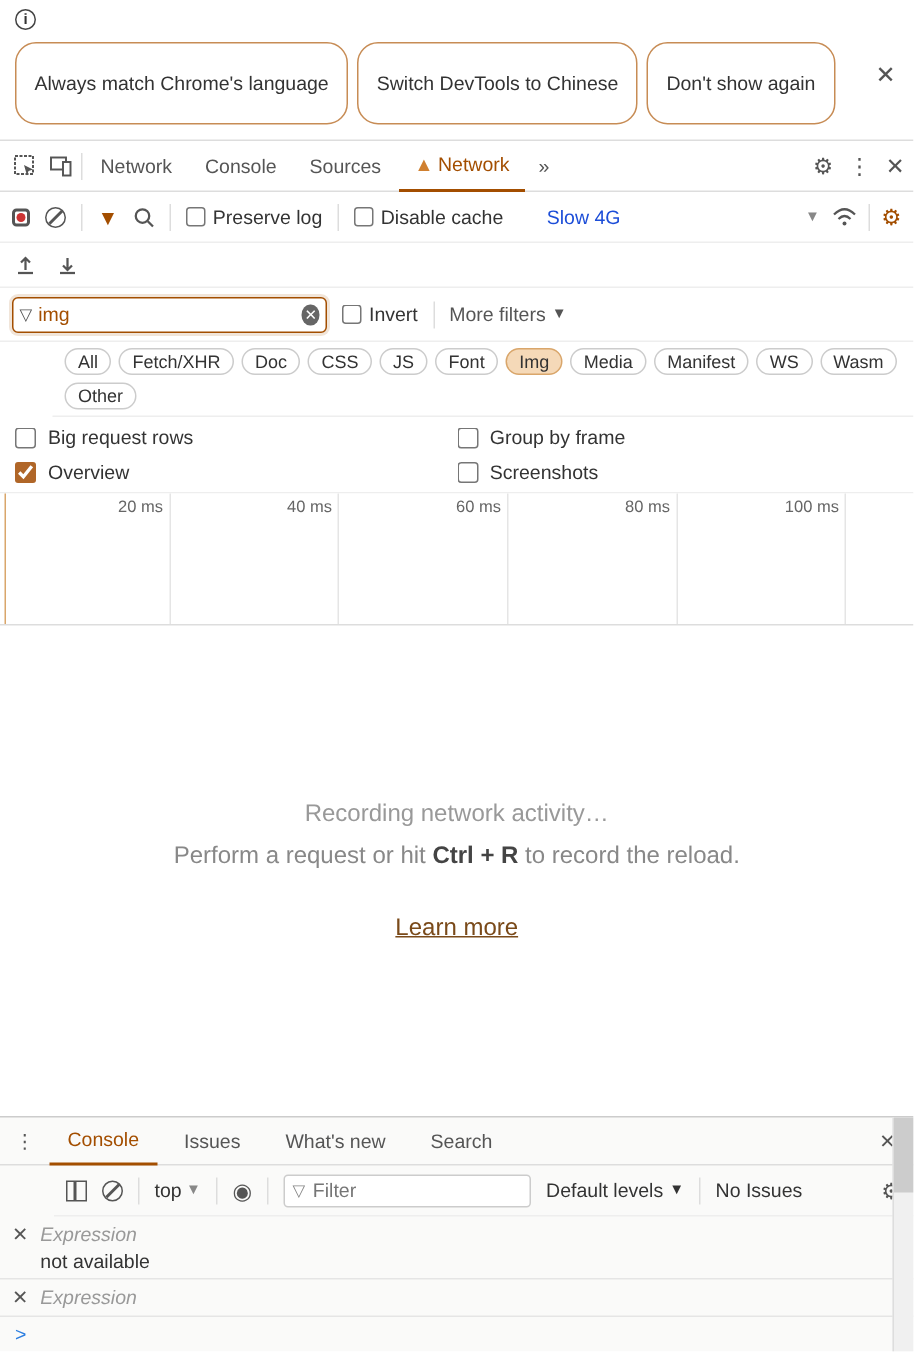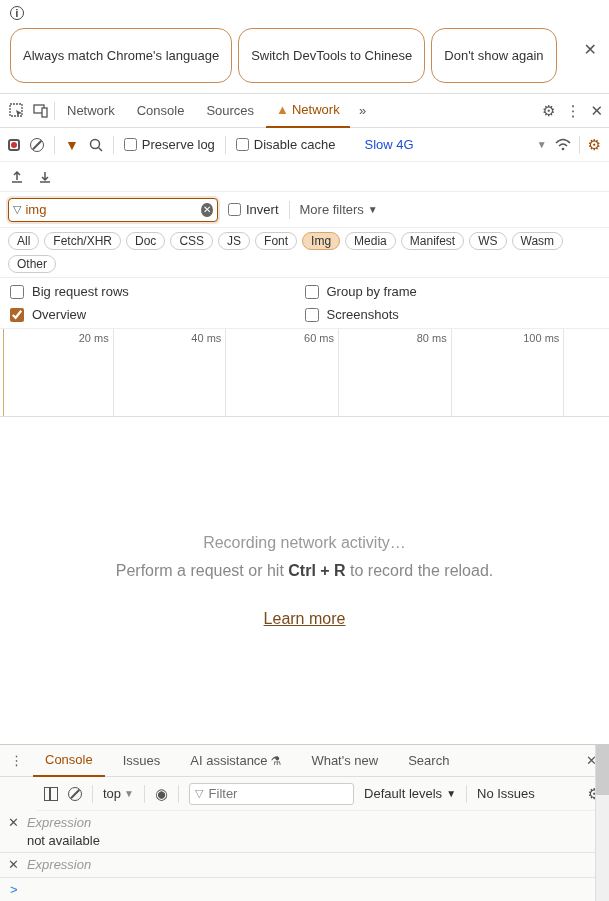--- a/index.html
+++ b/index.html
@@ -44,21 +44,21 @@
 
 
 .filter-row { display:flex; align-items:center; gap:10px; height:36px; padding:0 8px; border-bottom:1px solid #eee;}
 .filter-box { display:flex; align-items:center; width:210px; height:24px; border:1.5px solid #a34e00; border-radius:4px; padding:0 4px; background:#fff; box-shadow:0 0 0 2px rgba(163,78,0,0.15);}
 .filter-box .funnel-sm{ color:#555; font-size:11px; margin-right:4px;}
 .filter-box input{ flex:1; border:none; outline:none; font-size:13px; color:#a34e00; background:transparent;}
 .filter-clear{ width:14px;height:14px;background:#666;border-radius:50%;color:#fff;font-size:10px;display:flex;align-items:center;justify-content:center;cursor:pointer;}
 .morefilt { color:#555; display:flex; align-items:center; gap:4px; cursor:pointer;}
 
 
-.types-row{display:flex;gap:5px;padding:4px 8px;border-bottom:1px solid #eee;flex-wrap:wrap;}
+.types-row{display:flex;gap:5px;padding:4px 8px;border-bottom:1px solid #eee;flex-wrap:wrap;margin-left:35px;}
 .type-pill{border:1px solid #ccc;border-radius:9px;padding:1px 8px;font-size:12px;color:#333;cursor:pointer;}
 .type-pill.active{background:#f5d9b8;border-color:#d9a66b;}
 
 
 .opts-row{display:flex;padding:6px 10px;border-bottom:1px solid #eee;}
 .opts-col{flex:1;display:flex;flex-direction:column;gap:8px;}
 .cbox{display:flex;align-items:center;gap:8px;}
 .cbox input{width:14px;height:14px;accent-color:#b06628;}
 
 
@@ -276,21 +276,20 @@
     <span>Perform a request or hit </span><b>Ctrl + R</b><span> to record the reload.</span>
   </div>
   <a href="#">Learn more</a>
 </div>
 
 <div class="drawer drawer-wrap">
   <div class="dtabs">
     <span class="dots3">⋮</span>
     <span class="dtab active">Console</span>
     <span class="dtab">Issues</span>
-    <span class="dtab"><span>AI assistance</span><span class="flask">⚗</span></span>
     <span class="dtab">What's new</span>
     <span class="dtab">Search</span>
     <span class="dright">✕</span>
   </div>
   <div class="dbar">
     <span class="side-ic"></span>
     <span class="clear-ic"></span>
     <span class="sep"></span>
     <span class="ctx">
         <span>top</span> 

